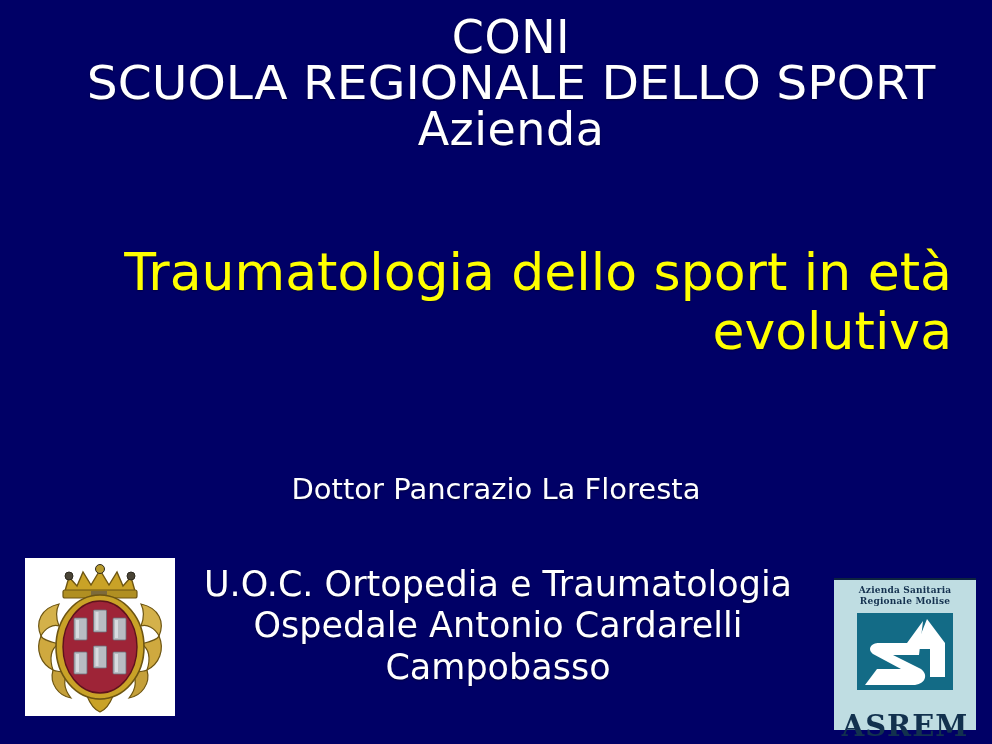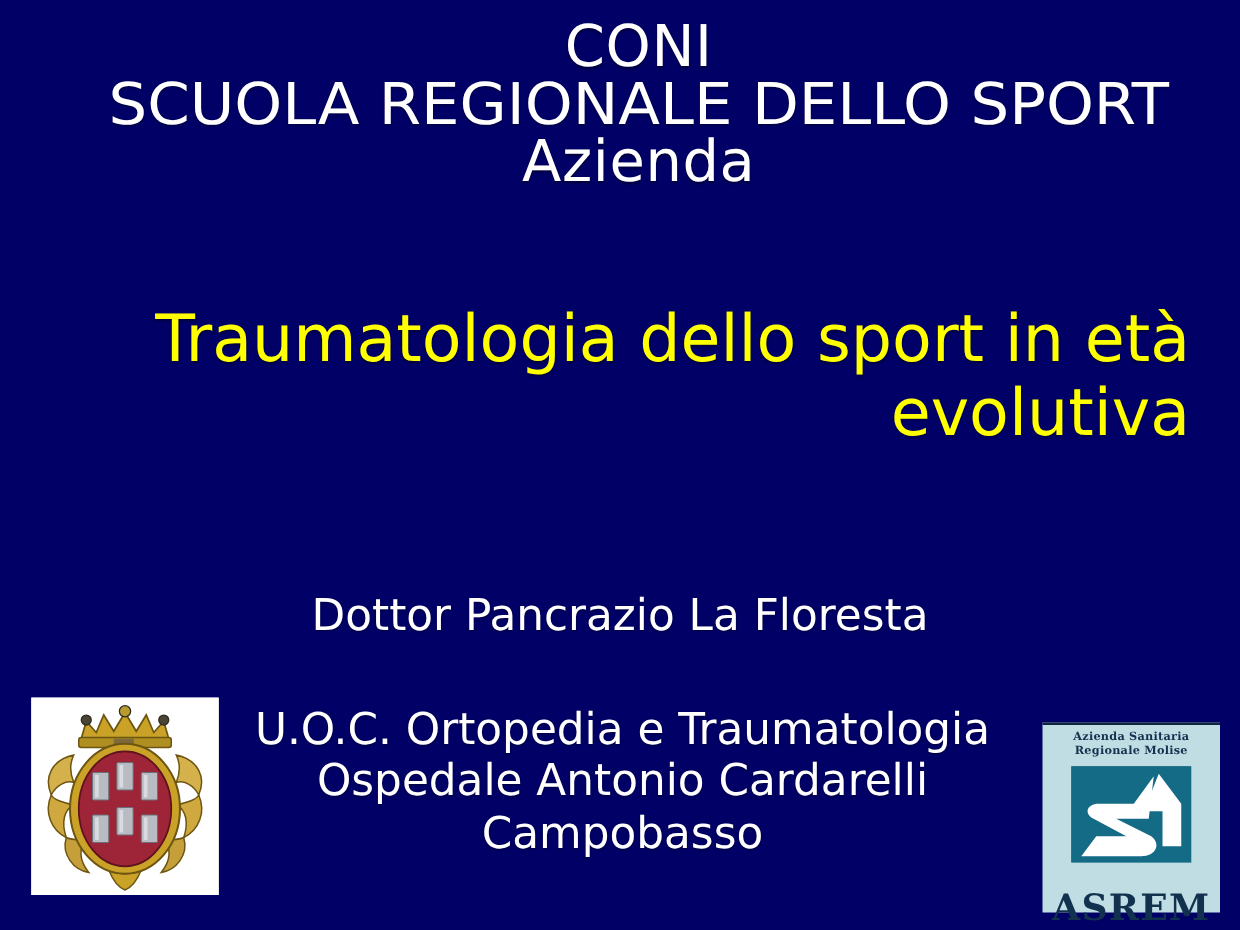--- a/index.html
+++ b/index.html
@@ -54,21 +54,21 @@
   }
 
   
   .author {
     position: absolute;
     left: 40px;
     top: 472px;
     width: 912px;
     text-align: center;
     color: #ffffff;
-    font-size: 35px;
+    font-size: 29px;
     line-height: 1.2;
     text-shadow: 0 1px 2px rgba(0,0,0,0.4);
   }
 
   
   .affiliation {
     position: absolute;
     left: 178px;
     top: 564px;
     width: 640px;

